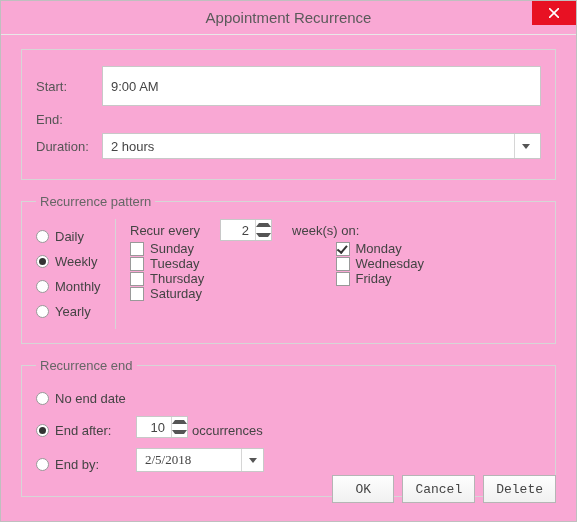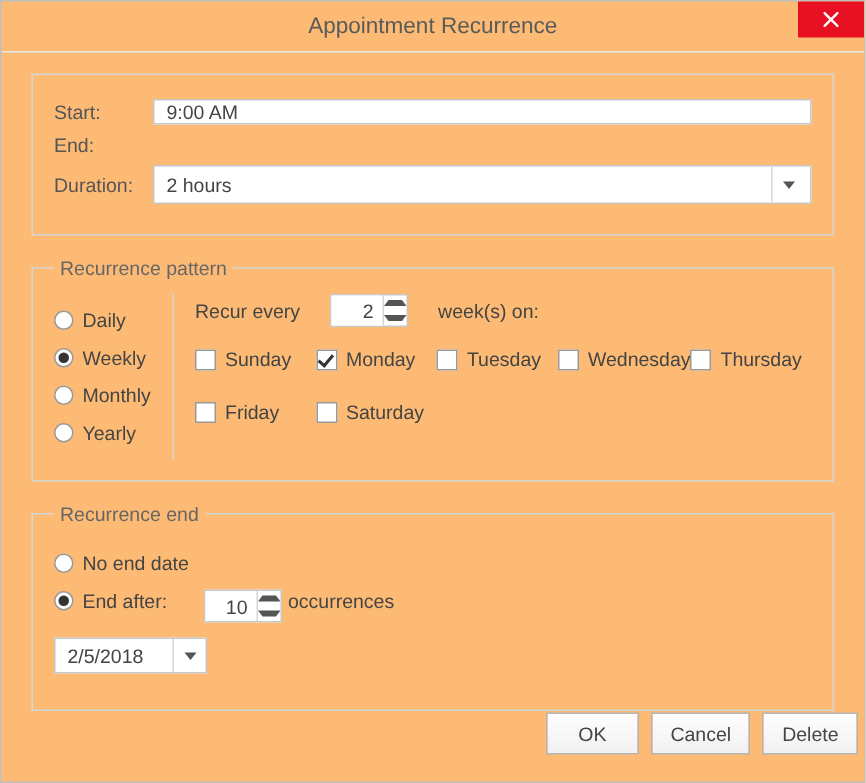--- a/index.html
+++ b/index.html
@@ -7,21 +7,21 @@
     margin: 0;
     font-family: "Segoe UI", Tahoma, sans-serif;
     font-size: 13px;
     color: #444;
     background: #fff;
   }
   .window {
     width: 577px;
     height: 522px;
     border: 1px solid #bfbfbf;
-    background: #fdba74;
+    background: #f9a8d4;
     position: relative;
   }
   .titlebar {
     height: 34px;
     position: relative;
     display: flex;
     align-items: center;
     justify-content: center;
     border-bottom: 1px solid #e8e8e8;
   }
@@ -51,21 +51,21 @@
   }
   fieldset.group > legend {
     font-size: 13px;
     color: #666;
     padding: 0 4px;
   }
   .row { display: flex; align-items: center; margin: 6px 0; }
   .lbl { width: 66px; color: #555; }
   .textinput {
     flex: 1;
-    height: 17px;
+    height: 40px;
     border: 1px solid #c8c8c8;
     background: #fff;
     padding: 0 8px;
     font: inherit;
     color: #444;
   }
   .selectwrap {
     flex: 1;
     height: 26px;
     border: 1px solid #c8c8c8;
@@ -138,54 +138,54 @@
     flex:1; display:flex; align-items:center; justify-content:center;
     cursor:pointer;
   }
   .tiny-up, .tiny-down {
     width:0;height:0;border-left:3px solid transparent;border-right:3px solid transparent;
   }
   .tiny-up { border-bottom:4px solid #555; }
   .tiny-down { border-top:4px solid #555; }
   .days {
     display: grid;
-    grid-template-columns: repeat(5, 1fr);
-    row-gap: 20px;
-    margin-top: 14px;
+    grid-template-columns: repeat(2, 1fr);
+    row-gap: 0;
   }
   .check-item { display:flex; align-items:center; cursor:pointer; }
   .chk {
     width: 14px; height: 14px;
     border: 1px solid #999;
     margin-right: 6px;
     background:#fff;
     display:flex; align-items:center; justify-content:center;
   }
   .chk.checked::after {
     content: "";
     width: 8px; height: 4px;
     border-left: 2px solid #333;
     border-bottom: 2px solid #333;
     transform: rotate(-50deg) translateY(-1px);
   }
-  .end-row { display:flex; align-items:flex-start; margin:8px 0 10px 0; }
+  .end-row { display:flex; align-items:flex-end; margin:8px 0 10px 0; }
   .end-row .radio-item { margin:0; width: 100px; }
   .datewrap {
     height: 24px;
     border: 1px solid #c8c8c8;
     background:#fff;
     display:flex; align-items:center;
     padding-left:8px;
-    width: 102px;
+    width: 128px;
+    font-family: Liberation Serif, serif;
   }
   .datewrap .val { flex:1; color:#444; }
   .footer {
     position: absolute;
-    bottom: 18px; right: 4px;
-    display: flex; gap: 8px;
+    bottom: 18px; right: 20px;
+    display: flex; gap: 8px; font-family: Liberation Mono, monospace;
   }
   .btn {
     min-width: 62px;
     height: 28px;
     border: 1px solid #b5b5b5;
     background: linear-gradient(#fefefe,#f1f1f1);
     color:#444;
     font:inherit;
     cursor:pointer;
     padding: 0 12px;
@@ -317,20 +317,24 @@
                 <div class="tiny-up"></div>
               </div>
             <div>
                 <div class="tiny-down"></div>
               </div>
           </div>
         </div>
         <span style="margin-left:4px">occurrences</span>
       </div>
       <div class="end-row">
+        <div class="radio-item">
+          <span class="radio"></span>
+          <span>End by:</span>
+        </div>
         <div class="datewrap">
           <span class="val">2/5/2018</span>
           <div class="arrow">
             <div class="chev"></div>
           </div>
         </div>
       </div>
     </fieldset>
 
   </div>

